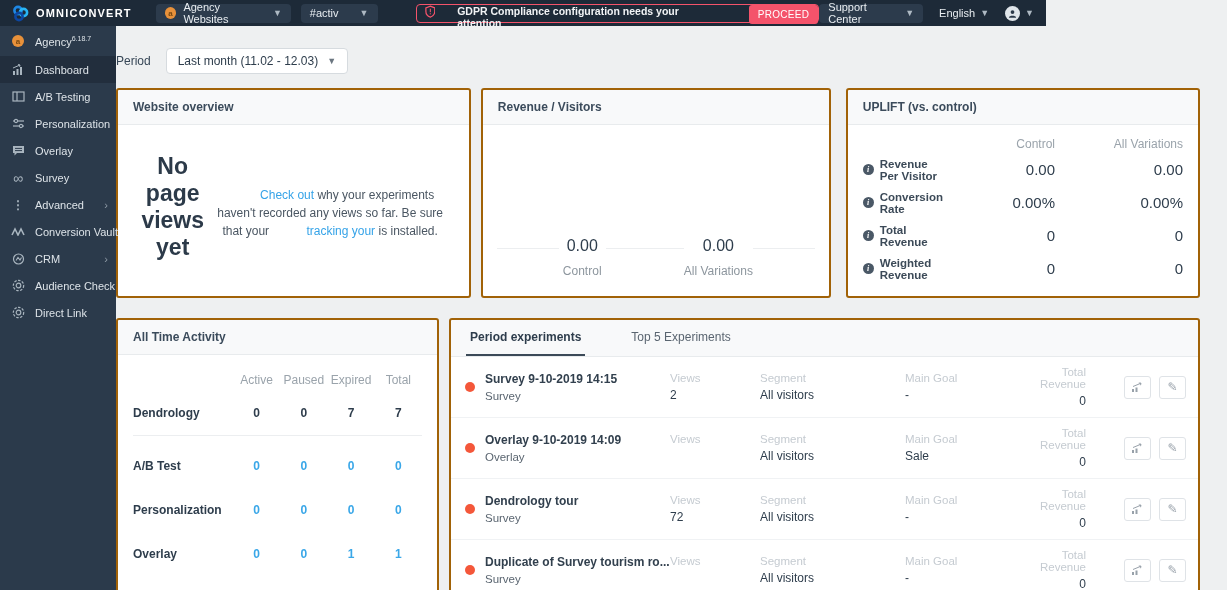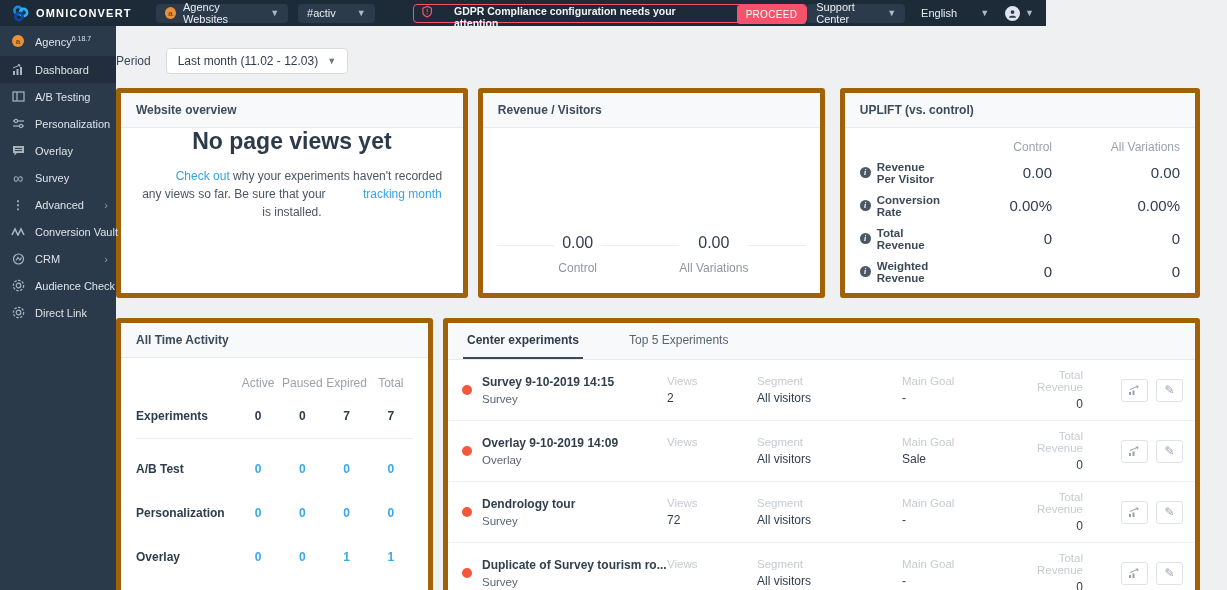--- a/index.html
+++ b/index.html
@@ -16,21 +16,21 @@
   .tp-pill + .tp-pill { margin-left:10px;gap:21px; }
   .chev { font-size:9px; color:#aeb9c3; line-height:1; }
   .org-dot { width:12px; height:12px; border-radius:50%; background:#e8913a; color:#7a4a12;
     font-size:8px; font-weight:bold; display:flex; align-items:center; justify-content:center; }
   .gdpr { display:flex; align-items:flex-start; margin-left:38px; border:1px solid #f4536b;
     border-radius:4px; height:19px; padding-left:8px; gap:22px; }
   .gdpr-text { color:#f1f3f5; font-size:10.5px; font-weight:bold; padding-right:9px; }
   .proceed { background:#f4536b; color:#fff; font-size:10px; font-weight:normal; border:none;
     height:19px; padding:0 9px; border-radius:3px; cursor:pointer; letter-spacing:.3px; }
   .tp-right { margin-left:auto; display:flex; align-items:center; gap:16px; }
-  .lang { color:#e8edf1; font-size:11px; display:flex; align-items:center; gap:23px; cursor:pointer; }
+  .lang { color:#e8edf1; font-size:11px; display:flex; align-items:center; gap:5px; cursor:pointer; }
   .avatar-wrap { display:flex; align-items:center; gap:5px; cursor:pointer; }
   .avatar { width:15px; height:15px; border-radius:50%; background:#dfe5ea; display:flex;
     align-items:center; justify-content:center; }
 
   
   .sidebar { position:absolute; top:26px; left:0; width:116px; height:564px; background:#2b3a4b; z-index:20; }
   .sb-item { height:27px; display:flex; align-items:center; padding:0 8px 0 10px; gap:9px;
     color:#dde3e8; font-size:11px; cursor:pointer; }
   .sb-item.active { background:#222e3d; }
   .sb-ic { width:16px; min-width:16px; display:flex; align-items:center; justify-content:center;
@@ -40,30 +40,30 @@
   .sb-arrow { margin-left:auto; color:#8f9ba6; font-size:11px; }
 
   
   .main { position:absolute; top:26px; left:104px; width:1111px; height:564px;
     padding:0 15px 0 12px; }
   .period-row { margin-top:22px; display:flex; align-items:center; gap:15px; }
   .period-label { font-size:12px; color:#374757; }
   .select-pill { background:#fff; border:1px solid #d6dbdf; border-radius:4px; padding:5px 11px;
     font-size:12px; color:#2e3d4c; display:flex; align-items:center; gap:9px; cursor:pointer; }
 
-  .card { background:#fff; border:5px solid #a16207; border-radius:3px; }
+  .card { background:#fff; border:2px solid #a16207; border-radius:3px; }
   .ch { background:#f8f9fa; border-bottom:1px solid #e8ebed; padding:10px 15px;
     font-size:12px; font-weight:bold; color:#3b4b5b; border-radius:3px 3px 0 0; }
 
   .row1 { margin-top:14px; display:flex; }
   .card-wo { width:360px; height:210px; margin-right:10px; }
   .card-rv { width:355px; height:210px; margin-right:15px; position:relative; }
   .card-up { flex:1; height:210px; }
 
-  .wo-body { height:176px; display:flex; flex-direction:column; align-items:center; justify-content:flex-start; padding:0 18px; text-align:center; }
+  .wo-body { height:176px; display:flex; flex-direction:row; align-items:center; justify-content:flex-end; padding:0 18px; text-align:center; }
   .wo-title { font-size:23px; color:#2c3a49; font-weight:bold; margin-bottom:12px; }
   .wo-text { font-size:12px; color:#4a5662; line-height:1.5; }
   .lnk { color:#35a3e8; cursor:pointer; text-decoration:none;margin-left:34px; }
 
   .rv-line { position:absolute; left:14px; right:14px; bottom:47px; border-top:1px solid #eceef0; }
   .rv-stats { position:absolute; left:0; right:0; bottom:18px; display:flex; justify-content:center; gap:78px; }
   .rv-stat { text-align:center; }
   .rv-num { font-size:16px; color:#2e3d4c; margin-bottom:9px; background:#fff; padding:0 8px; }
   .rv-cap { font-size:12px; color:#8d969e; }
 
@@ -272,21 +272,21 @@
       <span class="chev" style="color:#6b7680">▼</span>
     </div>
   </div>
 
   <div class="row1">
 
     <div class="card card-wo">
       <div class="ch">Website overview</div>
       <div class="wo-body">
         <div class="wo-title">No page views yet</div>
-        <div class="wo-text"><a class="lnk">Check out</a><span> why your experiments haven't recorded any views so far. Be sure that your </span><a class="lnk">tracking month</a><span> is installed.</span></div>
+        <div class="wo-text"><a class="lnk">Check out</a><span> why your experiments haven't recorded any views so far. Be sure that your </span><a class="lnk">tracking your</a><span> is installed.</span></div>
       </div>
     </div>
 
     <div class="card card-rv">
       <div class="ch">Revenue / Visitors</div>
       <div class="rv-line"></div>
       <div class="rv-stats">
         <div class="rv-stat">
           <div class="rv-num">0.00</div>
           <div class="rv-cap">Control</div>
@@ -348,21 +348,21 @@
       <div class="ch">All Time Activity</div>
       <div class="ata-body">
         <div class="ata-row hdr">
           <div class="ata-name"></div>
           <div class="ata-cell">Active</div>
           <div class="ata-cell">Paused</div>
           <div class="ata-cell">Expired</div>
           <div class="ata-cell">Total</div>
         </div>
         <div class="ata-row">
-          <div class="ata-name">Experiments</div>
+          <div class="ata-name">Dendrology</div>
           <div class="ata-cell">0</div>
           <div class="ata-cell">0</div>
           <div class="ata-cell">7</div>
           <div class="ata-cell">7</div>
         </div>
         <div class="ata-div"></div>
         <div class="ata-gap"></div>
         <div class="ata-row">
           <div class="ata-name">A/B Test</div>
           <div class="ata-cell link">0</div>
@@ -392,21 +392,21 @@
           
           
           
           
         </div>
       </div>
     </div>
 
     <div class="card card-le">
       <div class="tabs">
-        <div class="tab active">Center experiments</div>
+        <div class="tab active">Period experiments</div>
         <div class="tab">Top 5 Experiments</div>
       </div>
 
       <div class="exp-row">
         <span class="exp-dot"></span>
         <div class="exp-titleblock">
           <div class="exp-title">Survey 9-10-2019 14:15</div>
           <div class="exp-sub">Survey</div>
         </div>
         <div class="exp-col col-views">

